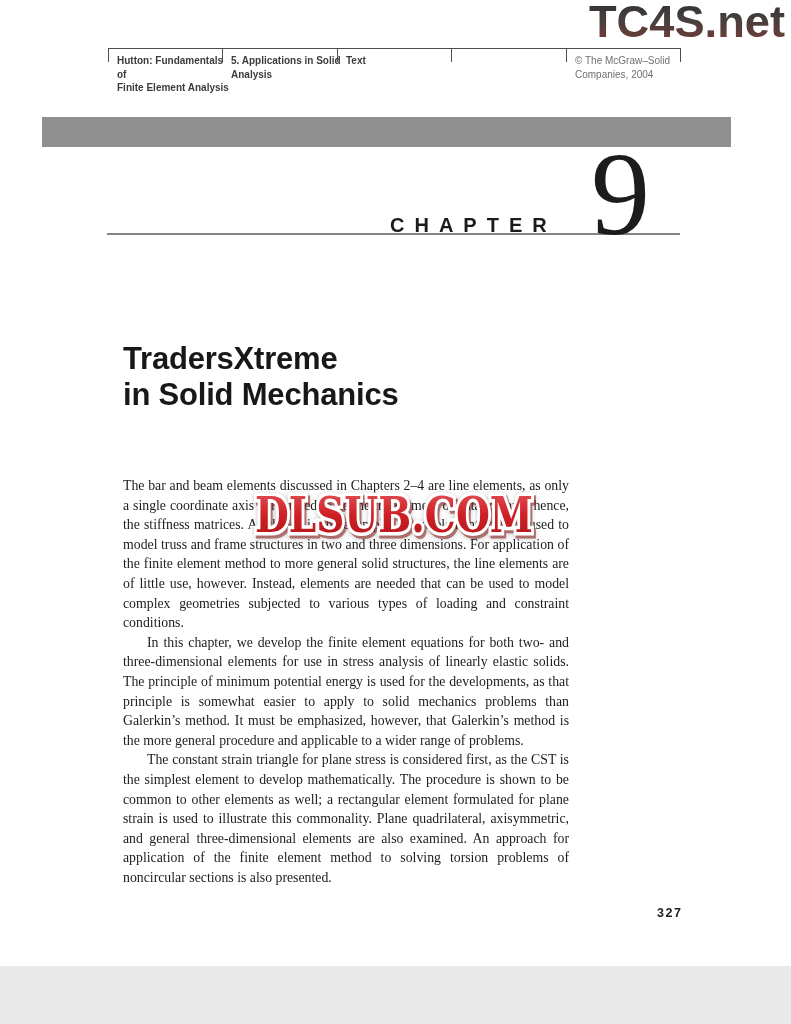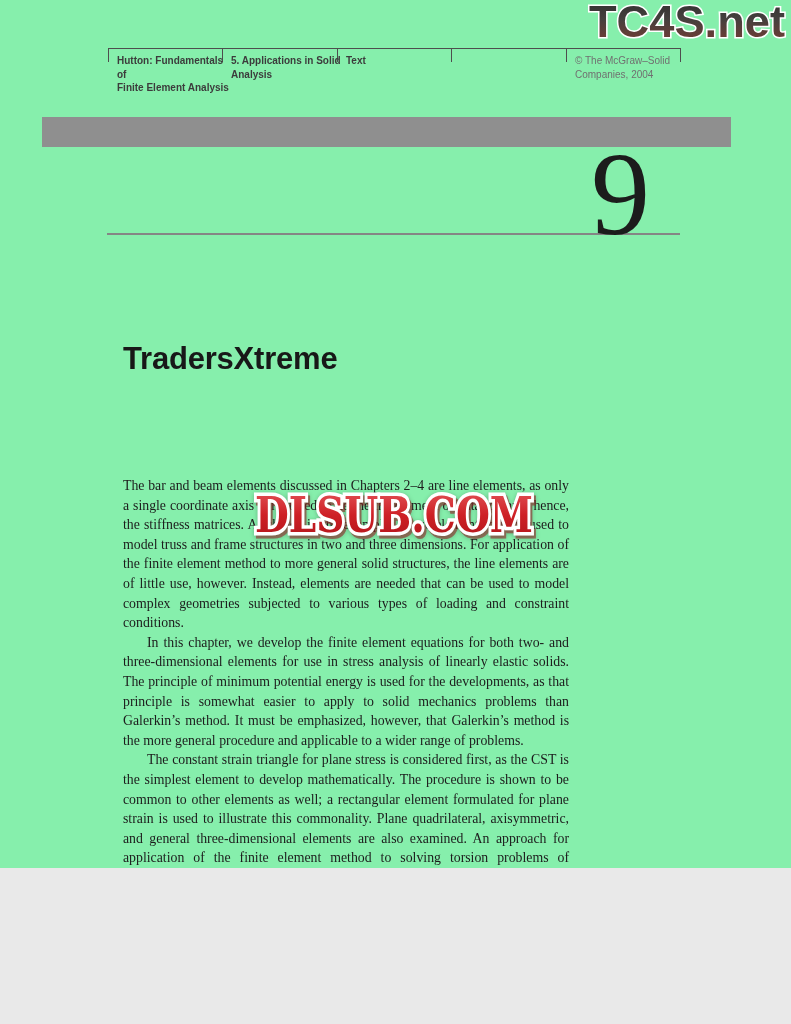--- a/index.html
+++ b/index.html
@@ -1,18 +1,18 @@
 <!DOCTYPE html>
 <html><head>
 <meta charset="utf-8">
 <style>
   html,body{margin:0;padding:0;background:#e9e9e9;}
   .page{
-    position:relative;width:791px;height:868px;margin:0 auto;
-    background:#86efac;overflow:hidden;
+    position:relative;width:791px;height:966px;margin:0 auto;
+    background:#ffffff;overflow:hidden;
     font-family:"Liberation Sans",sans-serif;color:#1c1c1c;
   }
   .abs{position:absolute;}
 
   
   .tc4s-svg{left:584px;top:0;}
 
   
   .hdr{left:108px;top:48px;width:573px;height:38px;border-top:1.2px solid #4e4e4e;}
   .tk{position:absolute;top:0;width:1px;height:13px;background:#4e4e4e;}
@@ -86,25 +86,27 @@
       <div>Text</div>
     </div>
     <div class="hc light" style="left:467px">
       <div>© The McGraw–Solid</div>
       <div>Companies, 2004</div>
     </div>
   </div>
 
   <div class="abs bar"></div>
 
+  <div class="abs ch-label">CHAPTER</div>
   <div class="abs ch-rule"></div>
   <div class="abs ch-num">9</div>
 
   <div class="abs title">
     <div>TradersXtreme</div>
+    <div>in Solid Mechanics</div>
   </div>
 
 
   <div class="abs bodytext">
     <p>The bar and beam elements discussed in Chapters 2–4 are line elements, as only a single coordinate axis is required to define the element orientation and, hence, the stiffness matrices. As shown in the examples, these elements can be used to model truss and frame structures in two and three dimensions. For application of the finite element method to more general solid structures, the line elements are of little use, however. Instead, elements are needed that can be used to model complex geometries subjected to various types of loading and constraint conditions.</p>
     <p class="indent">In this chapter, we develop the finite element equations for both two- and three-dimensional elements for use in stress analysis of linearly elastic solids. The principle of minimum potential energy is used for the developments, as that principle is somewhat easier to apply to solid mechanics problems than Galerkin’s method. It must be emphasized, however, that Galerkin’s method is the more general procedure and applicable to a wider range of problems.</p>
     <p class="indent">The constant strain triangle for plane stress is considered first, as the CST is the simplest element to develop mathematically. The procedure is shown to be common to other elements as well; a rectangular element formulated for plane strain is used to illustrate this commonality. Plane quadrilateral, axisymmetric, and general three-dimensional elements are also examined. An approach for application of the finite element method to solving torsion problems of noncircular sections is also presented.</p>
   </div>
 
   <svg class="abs dlsub-svg" width="300" height="64">

